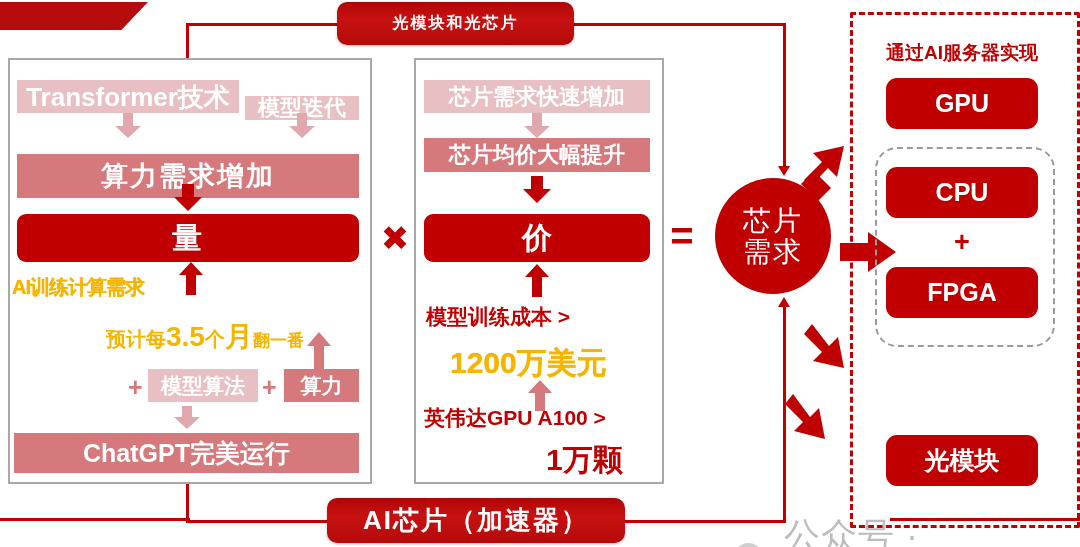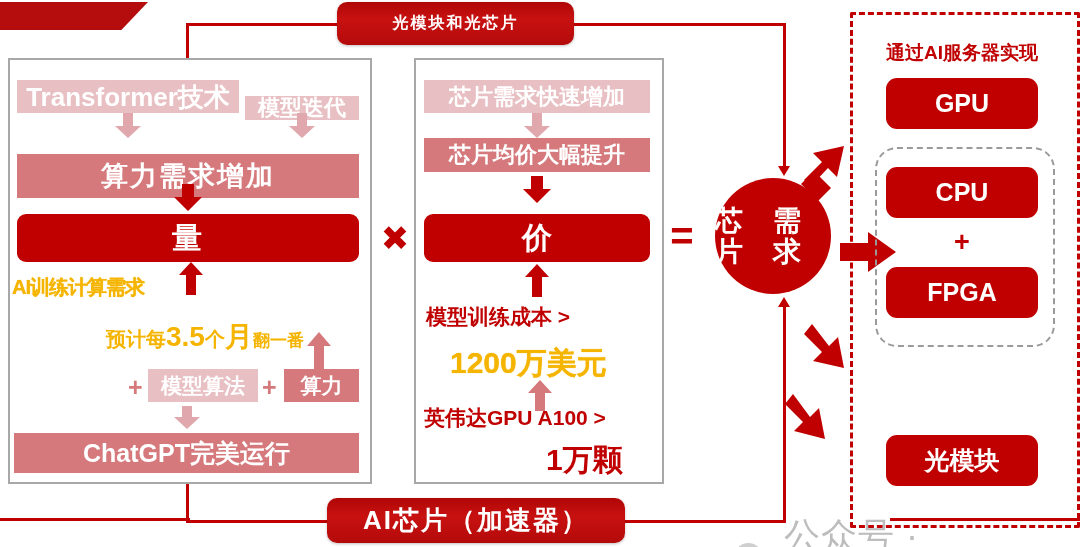--- a/index.html
+++ b/index.html
@@ -139,22 +139,22 @@
     position:absolute;color:#c00000;font-weight:bold;
     display:flex;align-items:center;justify-content:center;
   }
   .op-times{left:378px;top:218px;width:34px;height:40px;font-size:34px;}
   .op-equals{left:664px;top:216px;width:36px;height:40px;font-size:40px;}
 
   
   .circle{
     position:absolute;left:715px;top:178px;width:116px;height:116px;
     background:#c00000;border-radius:50%;
-    color:#fff;font-weight:bold;font-size:28px;
-    display:flex;flex-direction:row;align-items:center;justify-content:center;
+    color:#fff;font-weight:normal;font-size:28px;
+    display:flex;flex-direction:column;align-items:center;justify-content:center;
     line-height:1.12;letter-spacing:2px;
   }
 
   
   .right-dashed{
     position:absolute;left:850px;top:12px;width:224px;height:510px;
     border:3px dashed #c00000;border-radius:2px;
   }
   .right-title{
     position:absolute;left:852px;top:40px;width:220px;

